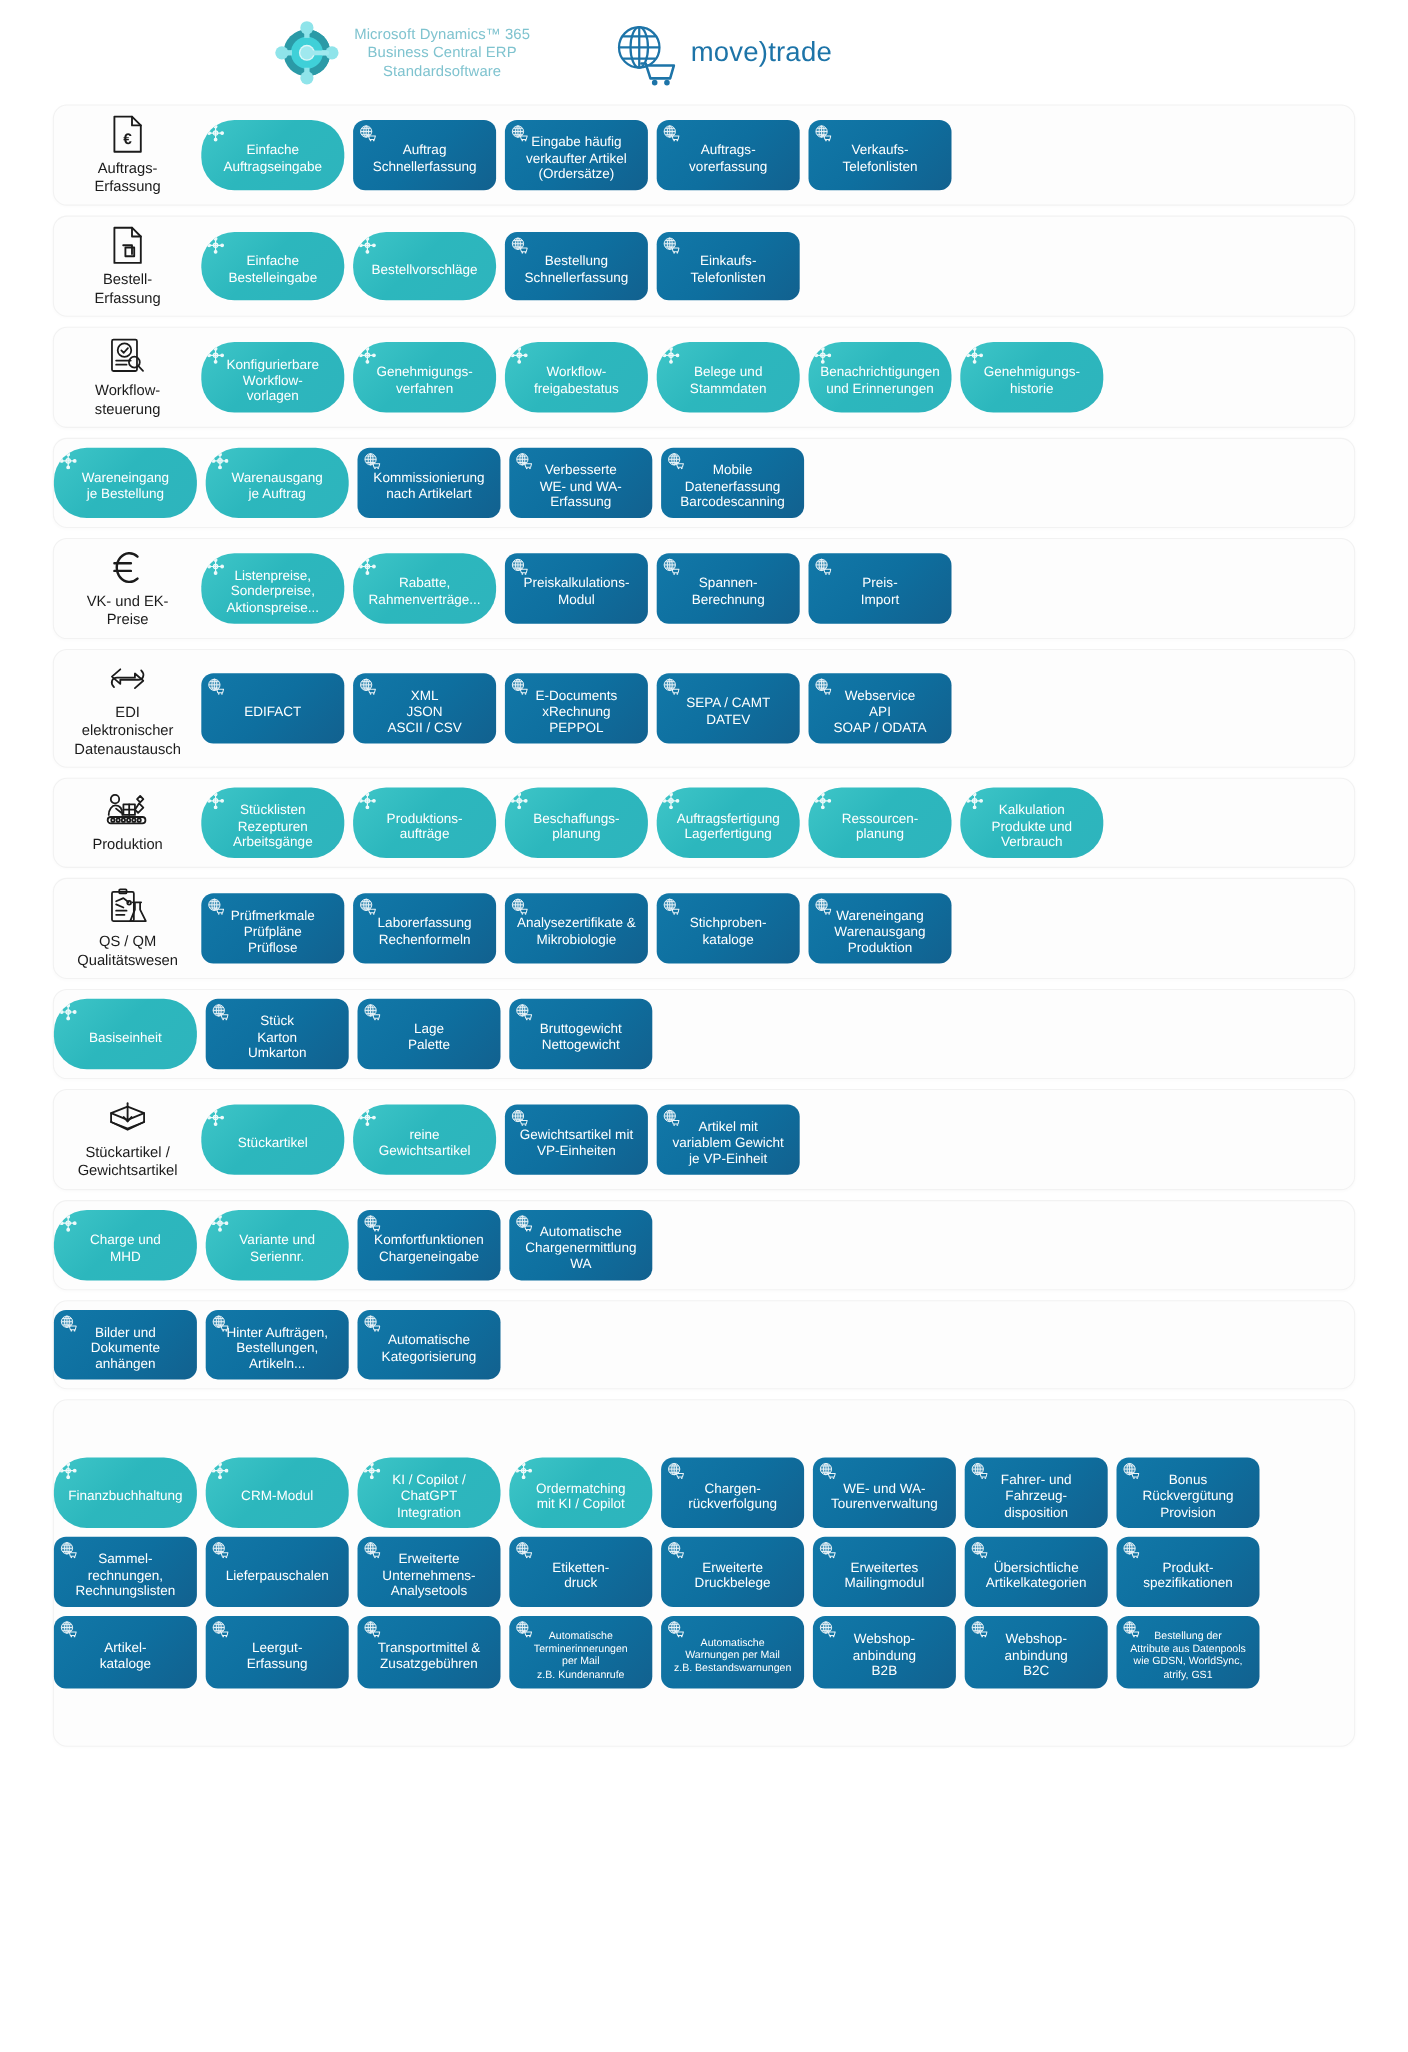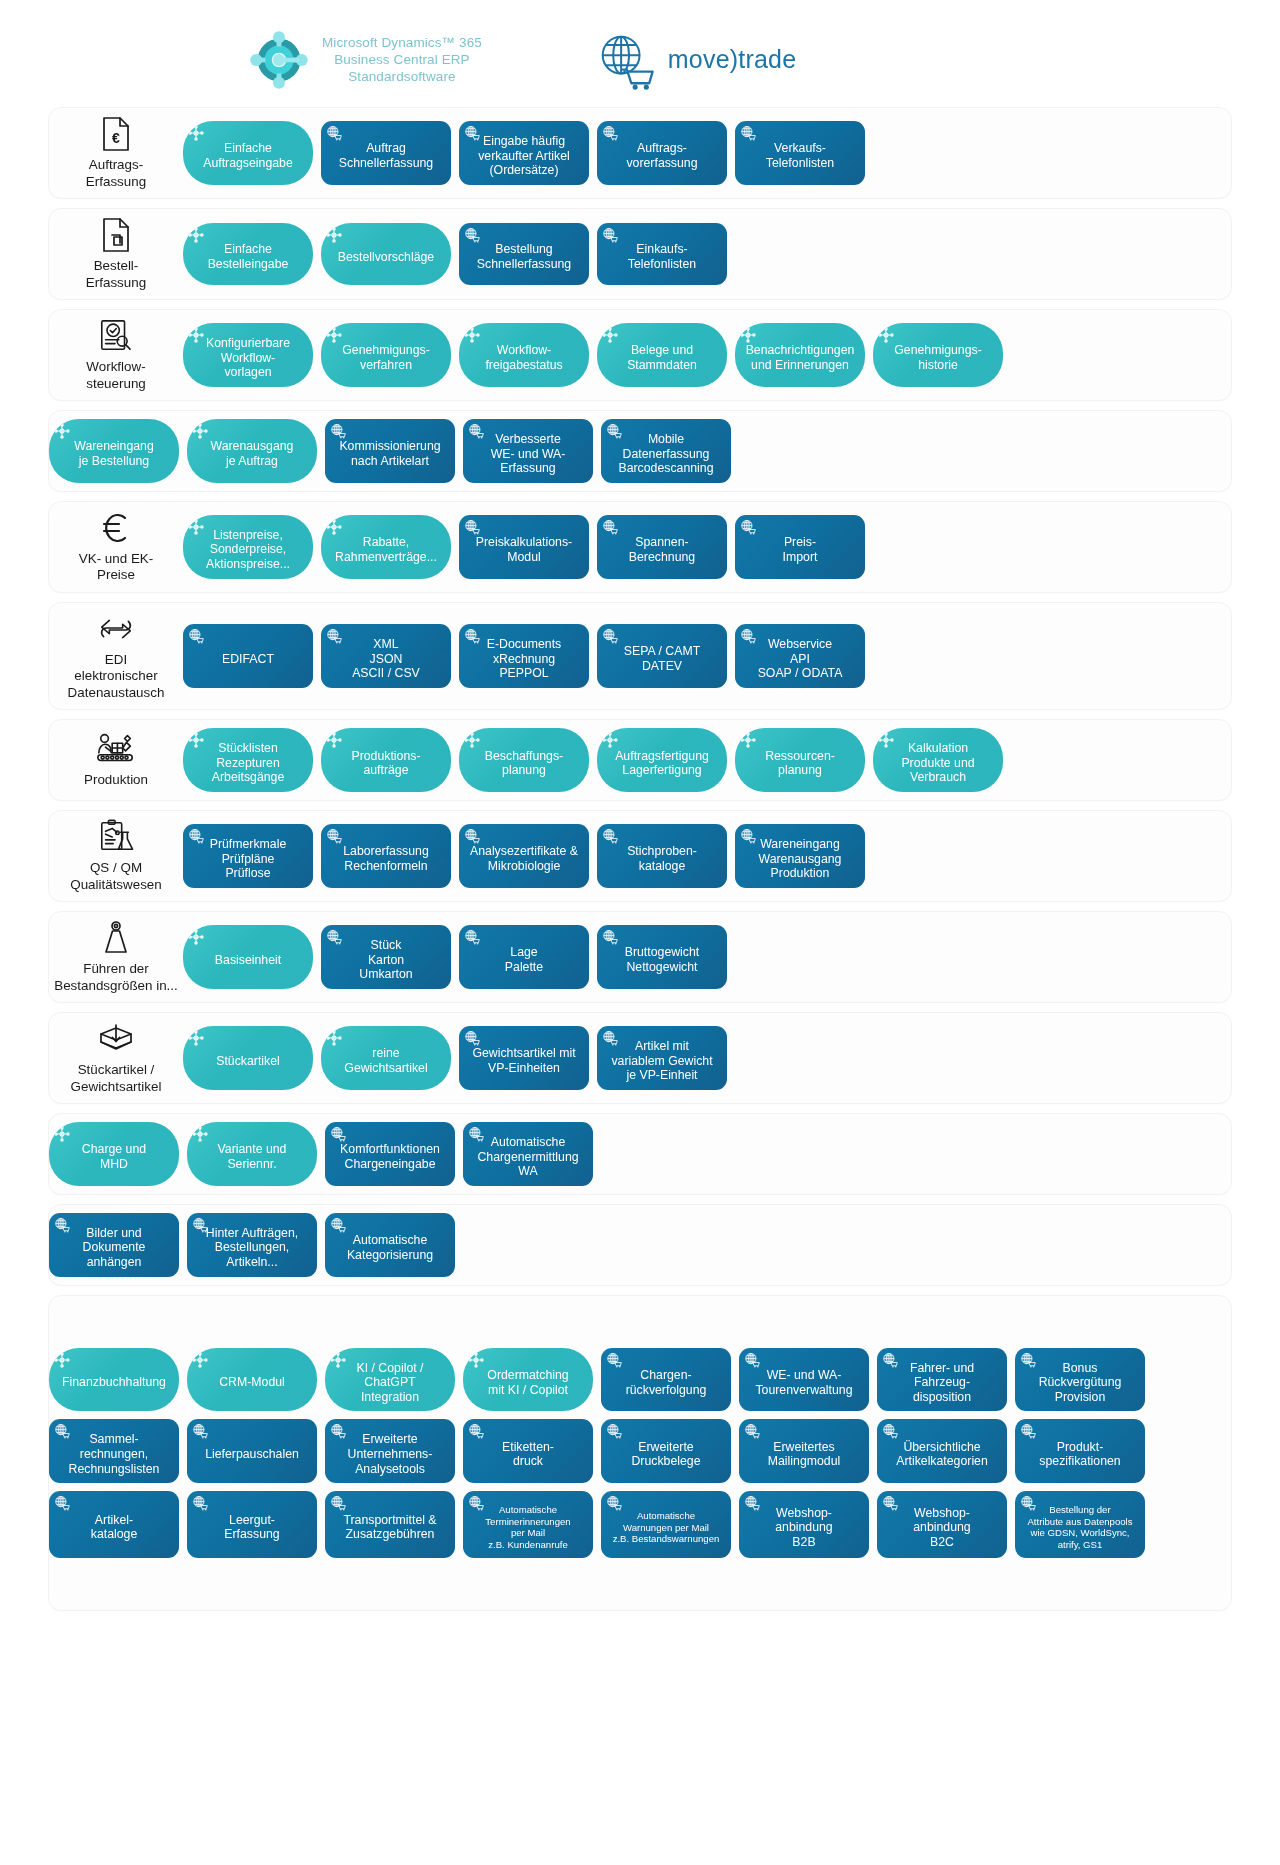--- a/index.html
+++ b/index.html
@@ -10,22 +10,21 @@
   }
   body { padding: 0; }
 
   
   .header {
     height: 95px;
     display: flex;
     align-items: center;
     justify-content: flex-start;
     padding-left: 248px;
-    gap: 112px;
-    margin-top: 12px;
+    gap: 72px;
   }
   .brand { display: flex; align-items: center; gap: 12px; }
   .brand-logo { flex: 0 0 auto; }
   .brand-text-ms {
     color: #7fc3cf;
     font-size: 13.5px;
     line-height: 17px;
     text-align: center;
     letter-spacing: .1px;
   }
@@ -966,33 +965,20 @@
           </span>
       <div>
             <span class="label">Wareneingang</span>
             <span class="label">Warenausgang</span>
             <span class="label">Produktion</span>
           </div>
     </div>
       </div>
     </div>
     <div class="row">
-      <div class="row-label">
-        <span class="ico">
-          <svg width="30" height="36" viewBox="0 0 30 36" fill="none" stroke="#1b1b1b" stroke-width="1.7" stroke-linejoin="round" stroke-linecap="round">
-      <circle cx="15" cy="6" r="4"></circle>
-            <circle cx="15" cy="6" r="1.6"></circle>
-      <path d="M11.5 11 L5 32 H25 L18.5 11 Z"></path>
-          </svg>
-        </span>
-        <div class="txt">
-          <div>Führen der</div>
-          <div>Bestandsgrößen in...</div>
-        </div>
-      </div>
       <div class="row-tiles">
         <div class="tile teal">
       <span class="tile-ico">
             <svg width="16" height="16" viewBox="0 0 20 20" fill="none" stroke="#ffffff" stroke-width="1.35">
       <circle cx="10" cy="10" r="2.5" fill="#ffffff" fill-opacity=".3"></circle>
       <path d="M10 2.4v15.2M2.4 10h15.2"></path>
       <circle cx="10" cy="2.6" r="1.5" fill="#ffffff"></circle>
               <circle cx="10" cy="17.4" r="1.5" fill="#ffffff"></circle>
       <circle cx="2.6" cy="10" r="1.5" fill="#ffffff"></circle>
               <circle cx="17.4" cy="10" r="1.5" fill="#ffffff"></circle>

